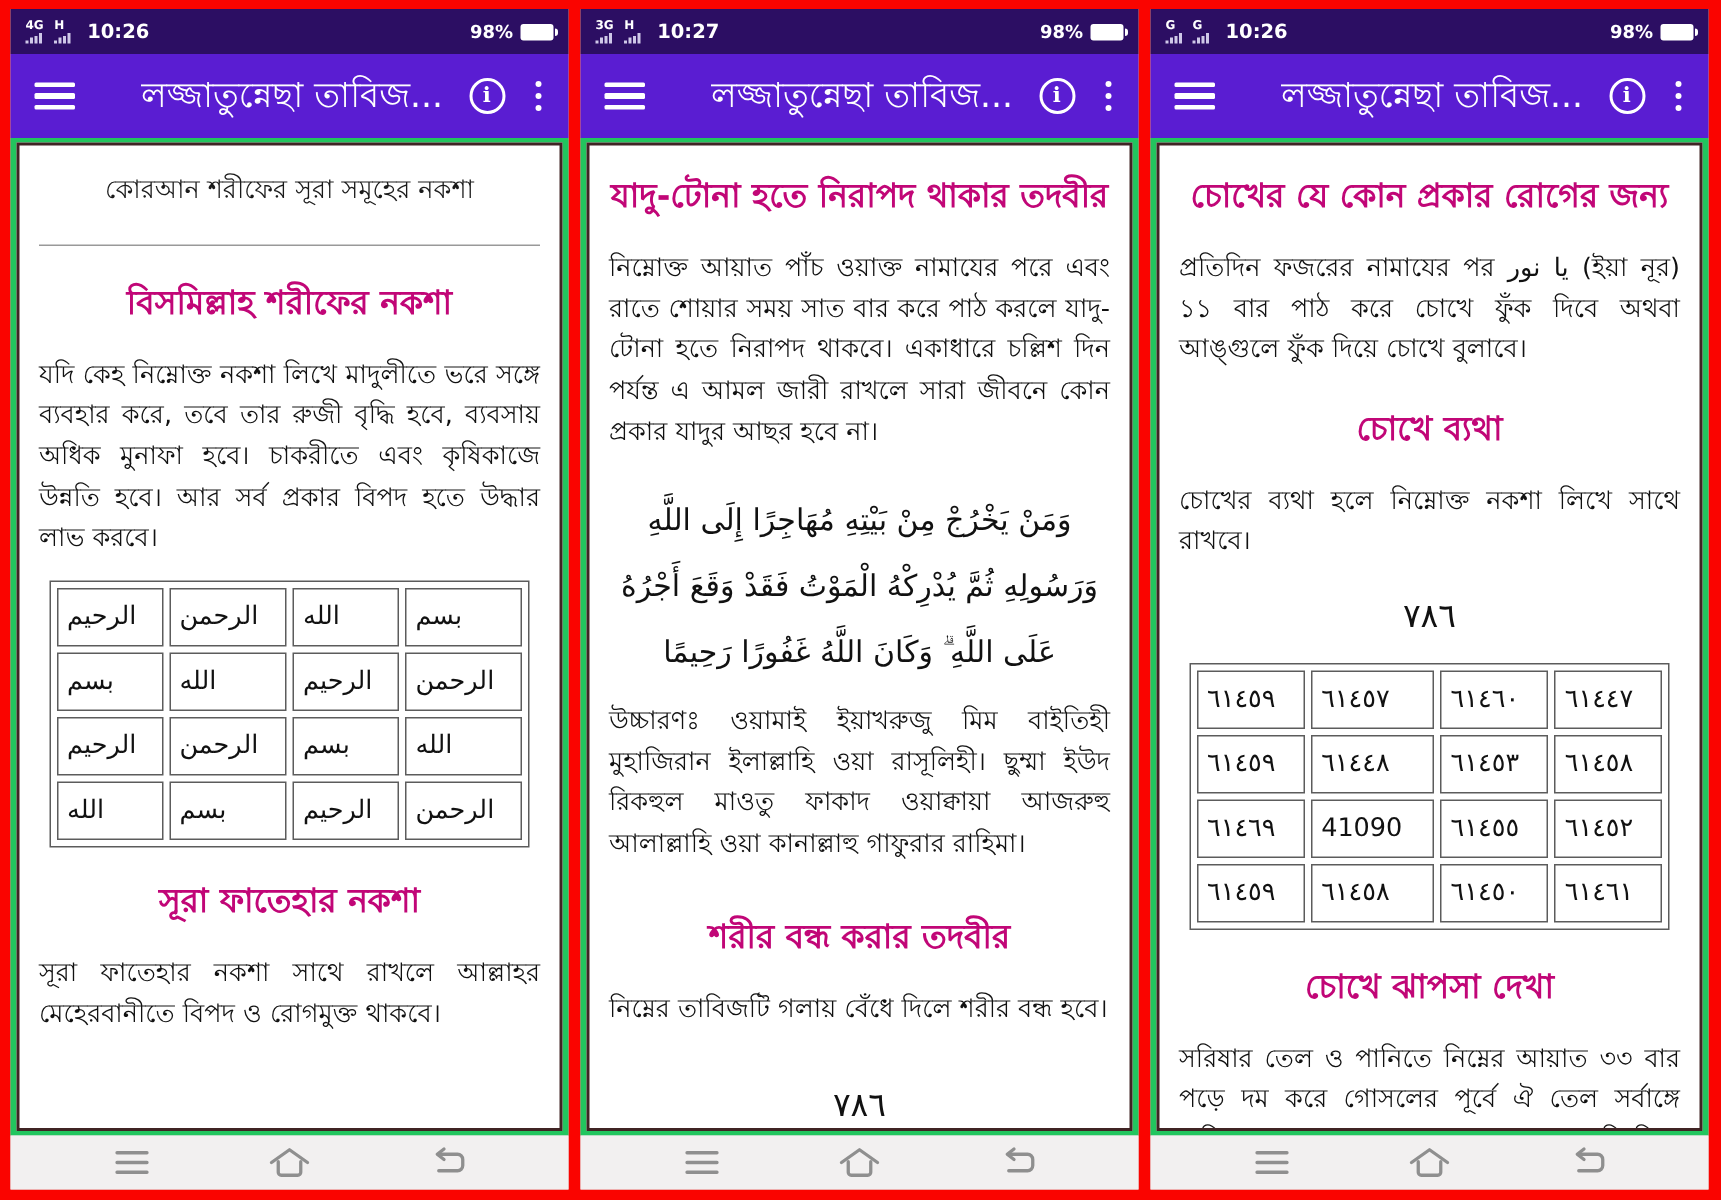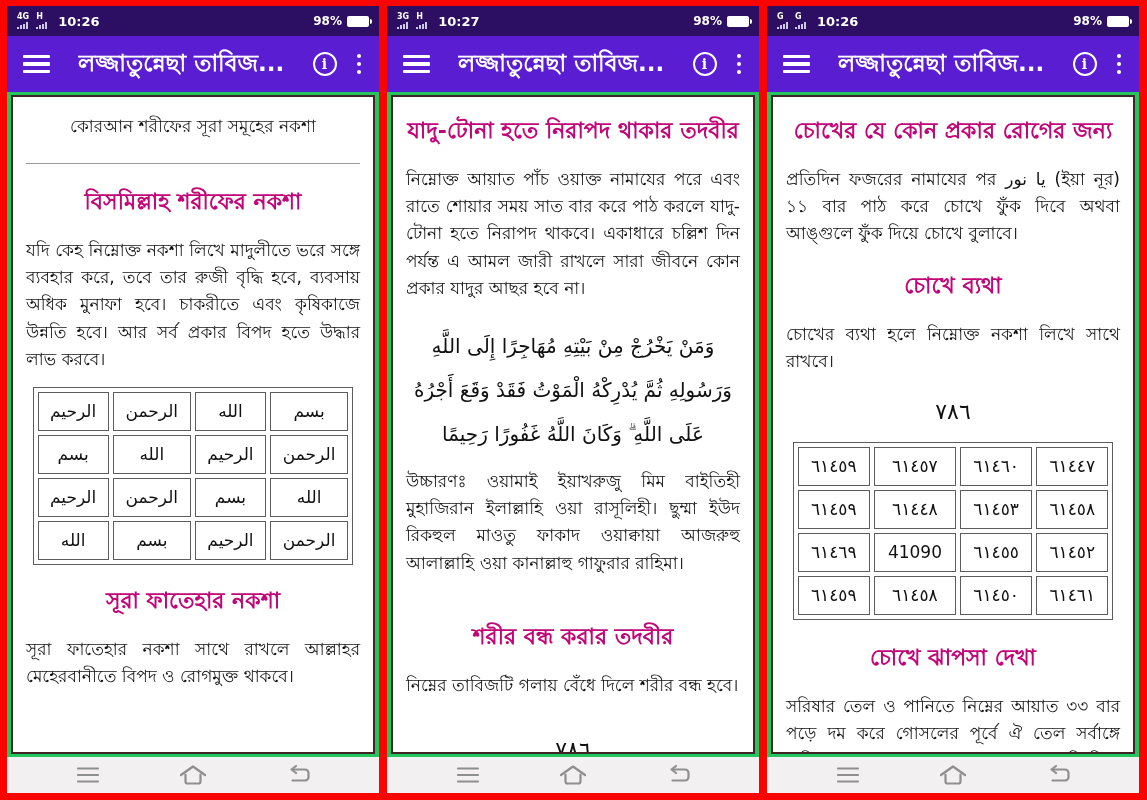--- a/index.html
+++ b/index.html
@@ -32,21 +32,21 @@
   .battery { width:22px; height:11px; background:#fff; border-radius:2px; position:relative; display:inline-block; margin-left:5px; }
   .battery::after { content:""; position:absolute; right:-3px; top:3px; width:2px; height:5px; background:#fff; border-radius:0 2px 2px 0; }
 
   
   .app-bar {
     height:56px; flex:0 0 56px; background:#5a1dd2; color:#fff;
     display:flex; align-items:center; padding:0 16px;
   }
   .hamburger { width:27px; display:flex; flex-direction:column; gap:4px; cursor:pointer; flex:0 0 auto; }
   .hamburger i { height:3.5px; background:#fff; border-radius:1px; }
-  .app-title { font-size:23px; font-weight:bold; margin-left:28px; flex:1 1 auto; white-space:nowrap; overflow:hidden; }
+  .app-title { font-size:23px; font-weight:normal; margin-left:44px; flex:1 1 auto; white-space:nowrap; overflow:hidden; }
   .info-icon {
     width:24px; height:24px; border:2px solid #fff; border-radius:50%;
     display:flex; align-items:center; justify-content:center;
     margin:0 18px 0 6px; cursor:pointer; flex:0 0 auto;
   }
   .info-glyph { font-family:"DejaVu Serif","Liberation Serif",serif; font-size:14px; font-weight:bold; line-height:1; }
   .kebab { display:flex; flex-direction:column; gap:3.5px; cursor:pointer; padding:2px; flex:0 0 auto; }
   .kebab i { width:4.5px; height:4.5px; border-radius:50%; background:#fff; }
 
   
@@ -54,28 +54,28 @@
   .content {
     background:#fff; border:2px solid #402424; height:100%;
     overflow:hidden; padding:10px 13px; color:#111;
     font-size:17px;
   }
   .heading-black { text-align:center; font-size:17px; margin:6px 0 0; color:#1a1a1a; }
   .content hr { border:none; border-top:1px solid #999; margin:22px 0 8px; }
   .heading { color:#c10677; font-weight:bold; text-align:center; font-size:22px; margin:20px 0 16px; }
   .h-first { margin-top:6px; }
   .mt-lg { margin-top:18px; }
-  .mt-md { margin-top:42px; }
+  .mt-md { margin-top:30px; }
   p.body { text-align:justify; line-height:1.6; margin:12px 0; }
   .arabic { direction:rtl; text-align:center; font-size:20px; line-height:2.2; margin:22px 0 8px; }
   .digits { text-align:center; font-size:22px; margin:38px 0 26px; }
   .digits-p3 { margin:24px 0 18px; }
 
   table.naksha { width:96%; margin:14px auto; border:1px solid #5c5c5c; border-collapse:separate; border-spacing:4px; background:#fff; }
-  table.naksha td { border:1px solid #5c5c5c; text-align:center; vertical-align:middle; height:39px; padding:0 6px; font-size:17px; }
+  table.naksha td { border:1px solid #5c5c5c; text-align:left; vertical-align:middle; height:39px; padding:0 6px; font-size:17px; }
   .p1-table { margin:44px auto; }
   .num-table td { font-size:16px; }
 
   
   .nav-bar {
     height:36px; flex:0 0 36px; background:#f2f0f0;
     display:flex; align-items:center; justify-content:space-around; padding:0 30px;
   }
   .nav-btn { display:flex; align-items:center; justify-content:center; cursor:pointer; }
 </style>

